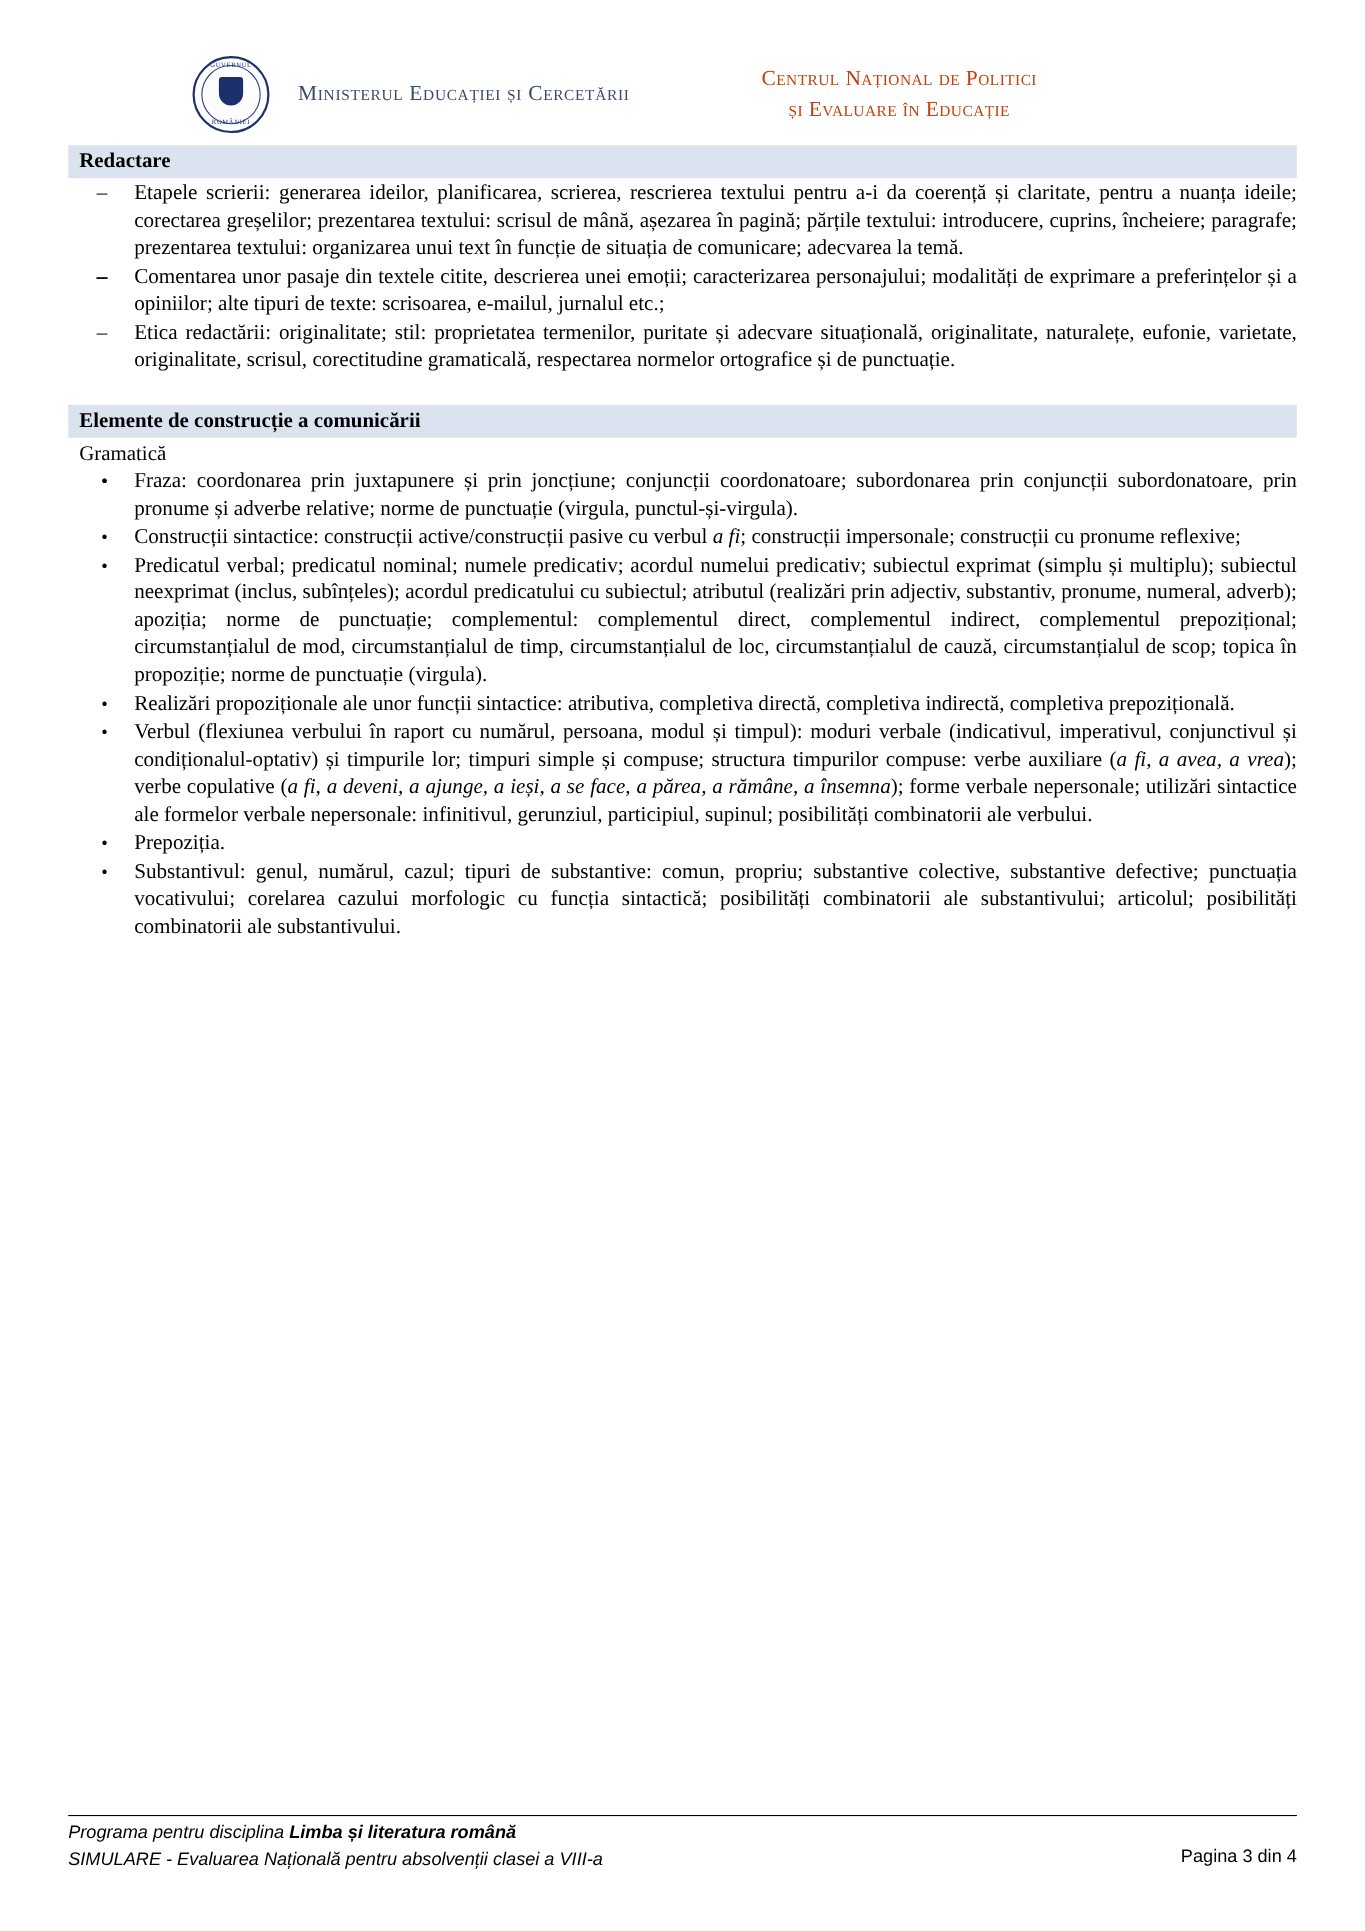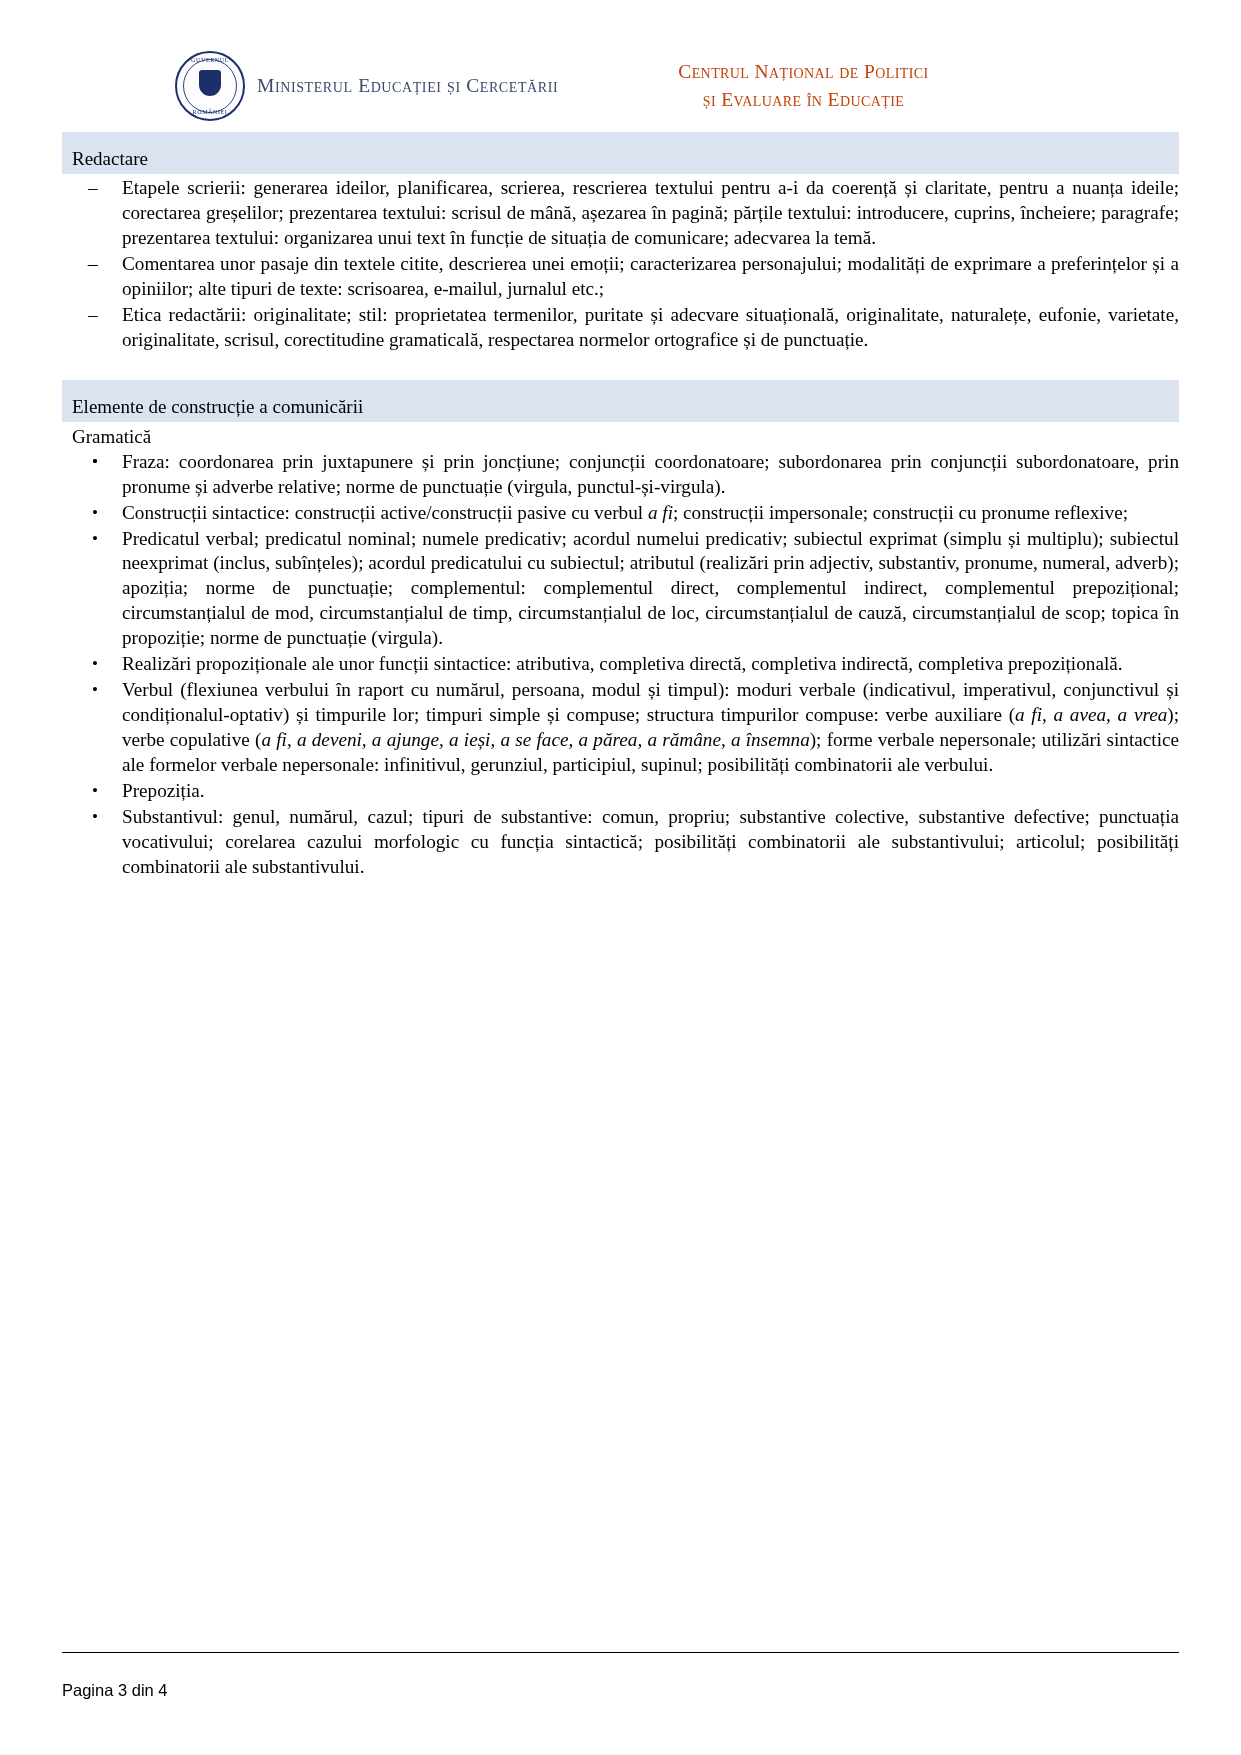--- a/index.html
+++ b/index.html
@@ -62,21 +62,21 @@
     text-align: center;
     font-size: 6px;
     letter-spacing: 0.6px;
     color: #1b2f6b;
     font-family: "Liberation Serif", serif;
   }
   .emblem .top-text { top: 4px; }
   .emblem .bottom-text { bottom: 4px; }
 
   .ministry {
-    margin-left: 12px;
+    margin-left: 26px;
     font-variant: small-caps;
     font-size: 19.5px;
     letter-spacing: 0.6px;
     color: #3b4a6b;
     white-space: nowrap;
   }
   .center-title {
     margin-left: 120px;
     text-align: center;
     font-variant: small-caps;
@@ -85,23 +85,23 @@
     line-height: 1.45;
     letter-spacing: 0.4px;
   }
 
   
   .content {
     padding: 12px 62px 0 62px;
   }
   .section-bar {
     background: #dce3f0;
-    font-weight: normal;
+    font-weight: bold;
     font-size: 19px;
-    padding: 16px 0 4px 10px;
+    padding: 4px 0 4px 10px;
     margin-top: 10px;
     margin-bottom: 2px;
     width: 100%;
     box-sizing: border-box;
   }
   .subheading {
     font-weight: normal;
     font-size: 19px;
     padding-left: 10px;
     margin: 4px 0 2px 0;
@@ -246,17 +246,21 @@
         <span class="marker">•</span>
         <span>Substantivul: genul, numărul, cazul; tipuri de substantive: comun, propriu; substantive colective, substantive defective; punctuația vocativului; corelarea cazului morfologic cu funcția sintactică; posibilități combinatorii ale substantivului; articolul; posibilități combinatorii ale substantivului.</span>
       </li>
     </ul>
 
   </div>
 
   <div class="footer">
     <hr>
     <div class="footer-row">
+      <div class="footer-left">
+        <div><span>Programa pentru disciplina </span><b>Limba și literatura română</b></div>
+        <div>SIMULARE - Evaluarea Națională pentru absolvenții clasei a VIII-a</div>
+      </div>
       <div class="footer-right">Pagina 3 din 4</div>
     </div>
   </div>
 
 </div>
 
 </body></html>

